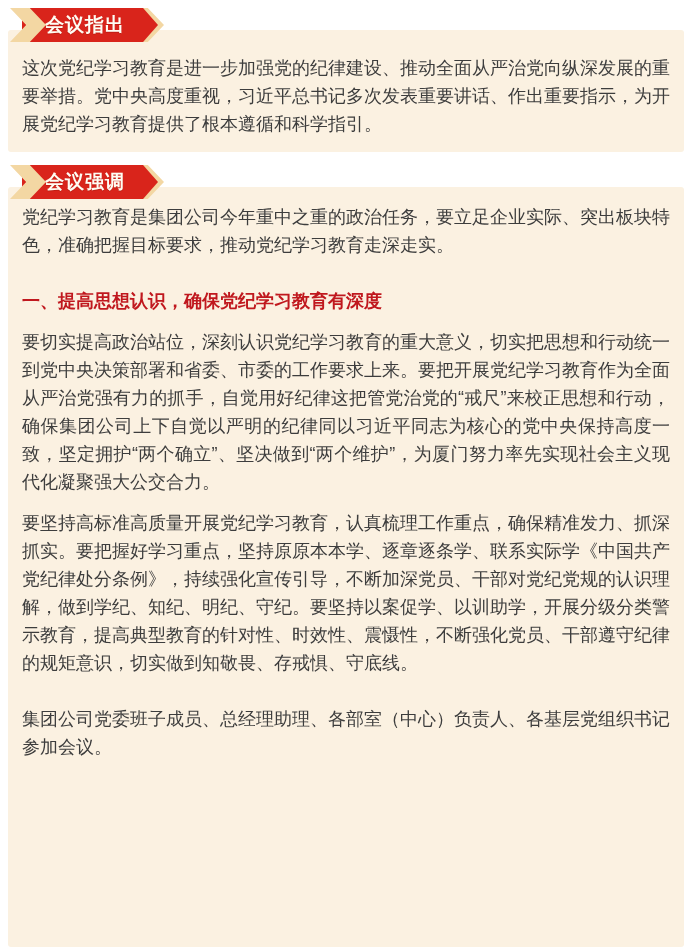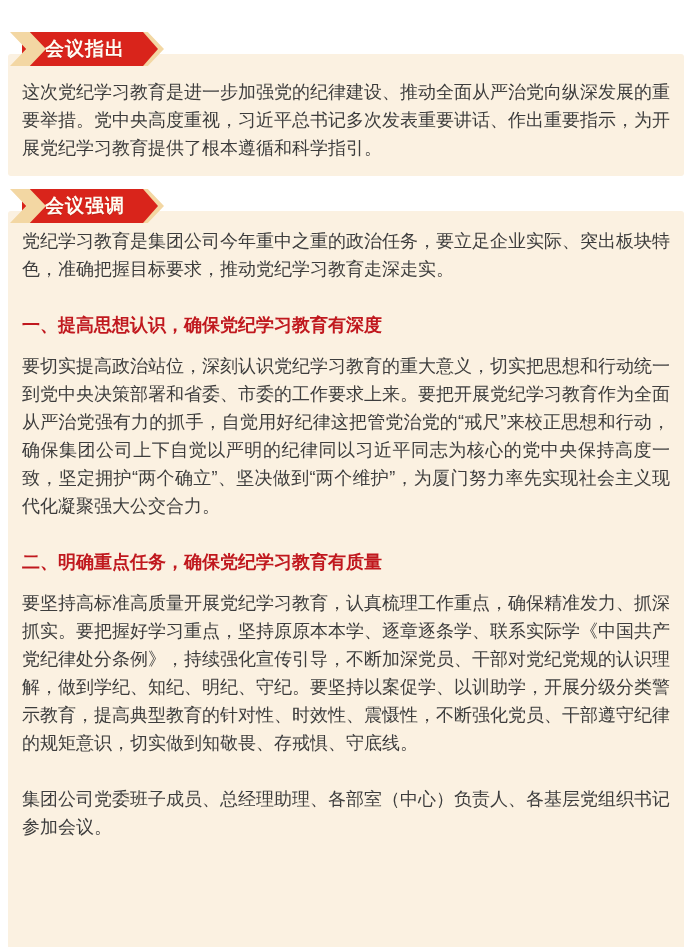--- a/index.html
+++ b/index.html
@@ -14,21 +14,21 @@
   .page {
     width: 692px;
     height: 947px;
     background: #ffffff;
     position: relative;
   }
   .section {
     position: relative;
     margin: 0 8px;
   }
-  .section-first { padding-top: 8px; margin-top: 24px; }
+  .section-first { padding-top: 8px; }
   .section-second { margin-top: 13px; }
 
   
   .banner {
     position: relative;
     height: 34px;
     width: 170px;
     margin-left: 2px;
     z-index: 3;
   }
@@ -123,21 +123,20 @@
       <div class="red-band">
         <span class="banner-label">会议强调</span>
       </div>
     </div>
     <div class="panel panel-second">
       <p class="body-text">党纪学习教育是集团公司今年重中之重的政治任务，要立足企业实际、突出板块特色，准确把握目标要求，推动党纪学习教育走深走实。</p>
 
       <p class="sub-heading">一、提高思想认识，确保党纪学习教育有深度</p>
       <p class="body-text sub-body">要切实提高政治站位，深刻认识党纪学习教育的重大意义，切实把思想和行动统一到党中央决策部署和省委、市委的工作要求上来。要把开展党纪学习教育作为全面从严治党强有力的抓手，自觉用好纪律这把管党治党的“戒尺”来校正思想和行动，确保集团公司上下自觉以严明的纪律同以习近平同志为核心的党中央保持高度一致，坚定拥护“两个确立”、坚决做到“两个维护”，为厦门努力率先实现社会主义现代化凝聚强大公交合力。</p>
 
-      <p class="sub-heading">二、明确重点任务，确保党纪学习教育有质量</p>
       <p class="body-text sub-body">要坚持高标准高质量开展党纪学习教育，认真梳理工作重点，确保精准发力、抓深抓实。要把握好学习重点，坚持原原本本学、逐章逐条学、联系实际学《中国共产党纪律处分条例》，持续强化宣传引导，不断加深党员、干部对党纪党规的认识理解，做到学纪、知纪、明纪、守纪。要坚持以案促学、以训助学，开展分级分类警示教育，提高典型教育的针对性、时效性、震慑性，不断强化党员、干部遵守纪律的规矩意识，切实做到知敬畏、存戒惧、守底线。</p>
 
 
       <p class="body-text para-gap">集团公司党委班子成员、总经理助理、各部室（中心）负责人、各基层党组织书记参加会议。</p>
     </div>
   </div>
 
 </div>
 
 </body></html>

